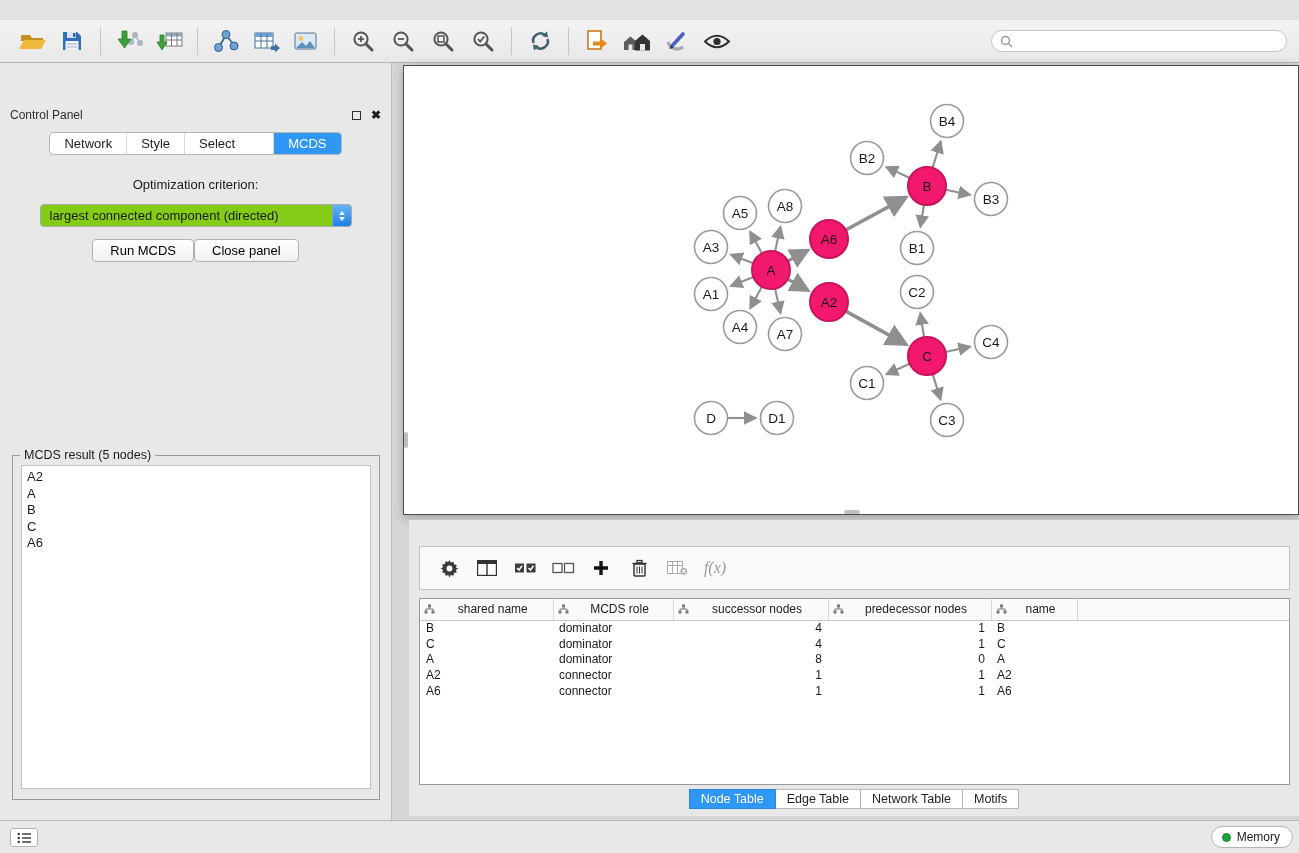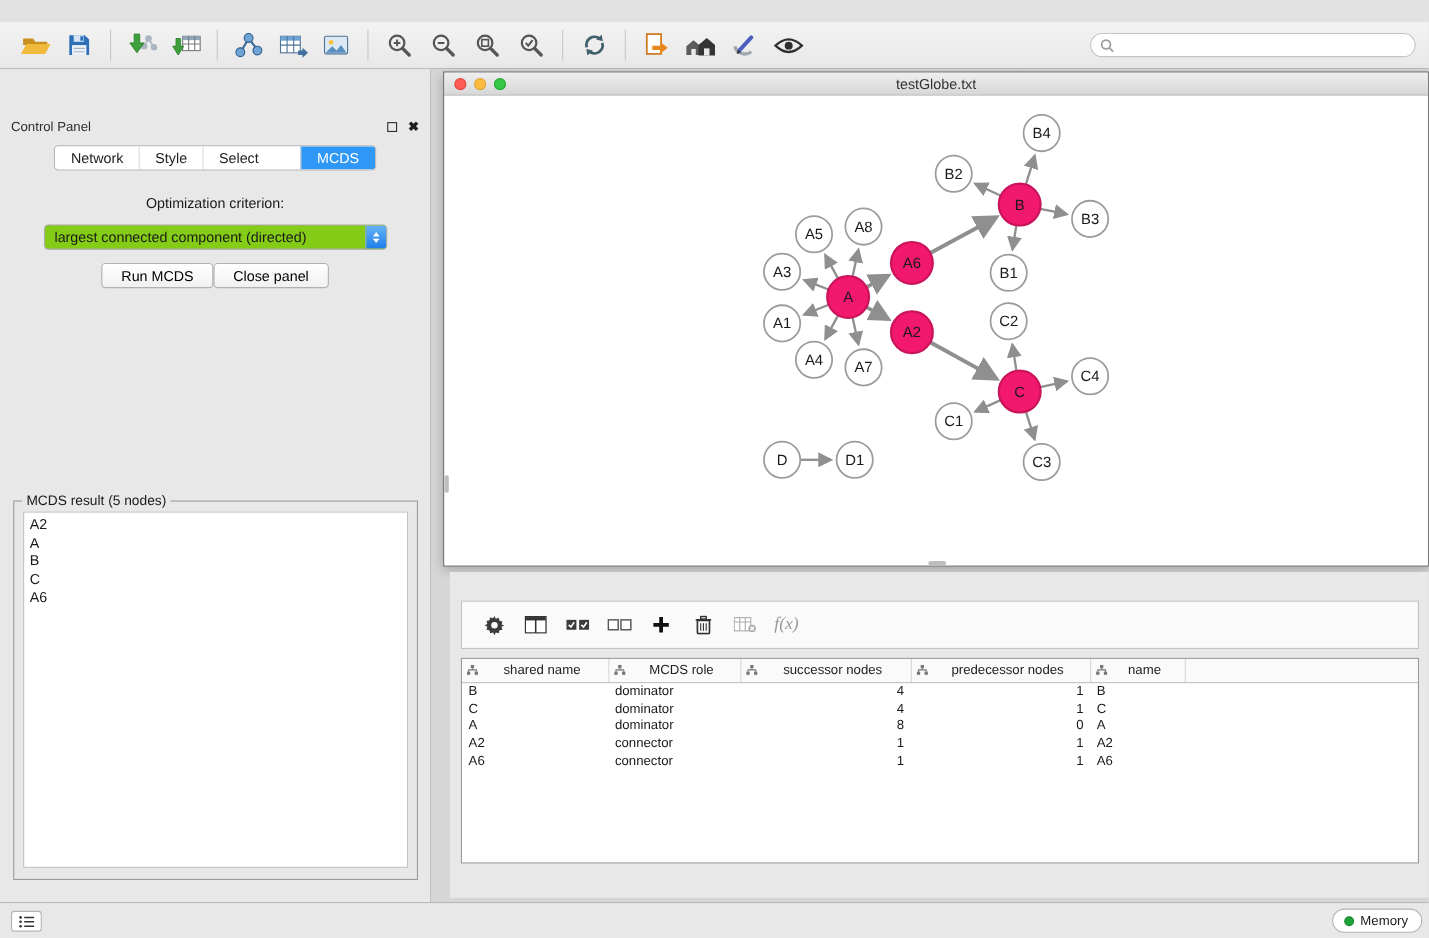--- a/index.html
+++ b/index.html
@@ -285,28 +285,20 @@
             <div class="result-item">A2</div>
             <div class="result-item">A</div>
             <div class="result-item">B</div>
             <div class="result-item">C</div>
             <div class="result-item">A6</div>
           </div>
       </div>
     </div>
 
     <div class="net-win">
-      <div class="net-title">
-        <div class="net-dots">
-          <div class="tl-dot dot-red"></div>
-          <div class="tl-dot dot-yellow"></div>
-          <div class="tl-dot dot-green"></div>
-        </div>
-        <span>testGlobe.txt</span>
-      </div>
       <div class="net-canvas">
         <svg id="net-svg" width="894" height="428">
             <defs>
               <marker id="arrow" viewBox="0 0 10 10" refX="8.5" refY="5" markerWidth="6.5" markerHeight="6.5" orient="auto">
                 <path d="M0,0 L10,5 L0,10 z" fill="#8f8f8f"></path>
               </marker>
             </defs>
             <line x1="349.25882377126106" y1="176.19921577898342" x2="327.07554152199407" y2="167.69562425009772" stroke="#8f8f8f" stroke-width="2.1" marker-end="url(#arrow)"></line>
             <line x1="357.9223330087103" y1="166.3088058547254" x2="346.2720968585647" y2="144.8874039012318" stroke="#8f8f8f" stroke-width="2.1" marker-end="url(#arrow)"></line>
             <line x1="371.0602406973032" y1="164.43889966947103" x2="376.4055171056832" y2="140.00335037401962" stroke="#8f8f8f" stroke-width="2.1" marker-end="url(#arrow)"></line>
@@ -546,20 +538,26 @@
                 <td>A6</td>
                 <td>connector</td>
                 <td class="num">1</td>
                 <td class="num">1</td>
                 <td>A6</td>
                 <td></td>
               </tr>
             </tbody>
         </table>
       </div>
+      <div class="tp-tabs" id="tp-tabs">
+          <div class="tp-tab active">Node Table</div>
+          <div class="tp-tab">Edge Table</div>
+          <div class="tp-tab">Network Table</div>
+          <div class="tp-tab">Motifs</div>
+        </div>
     </div>
 
   </div>
 
   <div class="statusbar">
     <div class="list-btn">
       <svg width="15" height="12">
         <circle cx="1.7" cy="2" r="1.2" fill="#333"></circle>
           <line x1="5" y1="2" x2="14" y2="2" stroke="#333" stroke-width="1.4"></line>
         <circle cx="1.7" cy="6" r="1.2" fill="#333"></circle>

